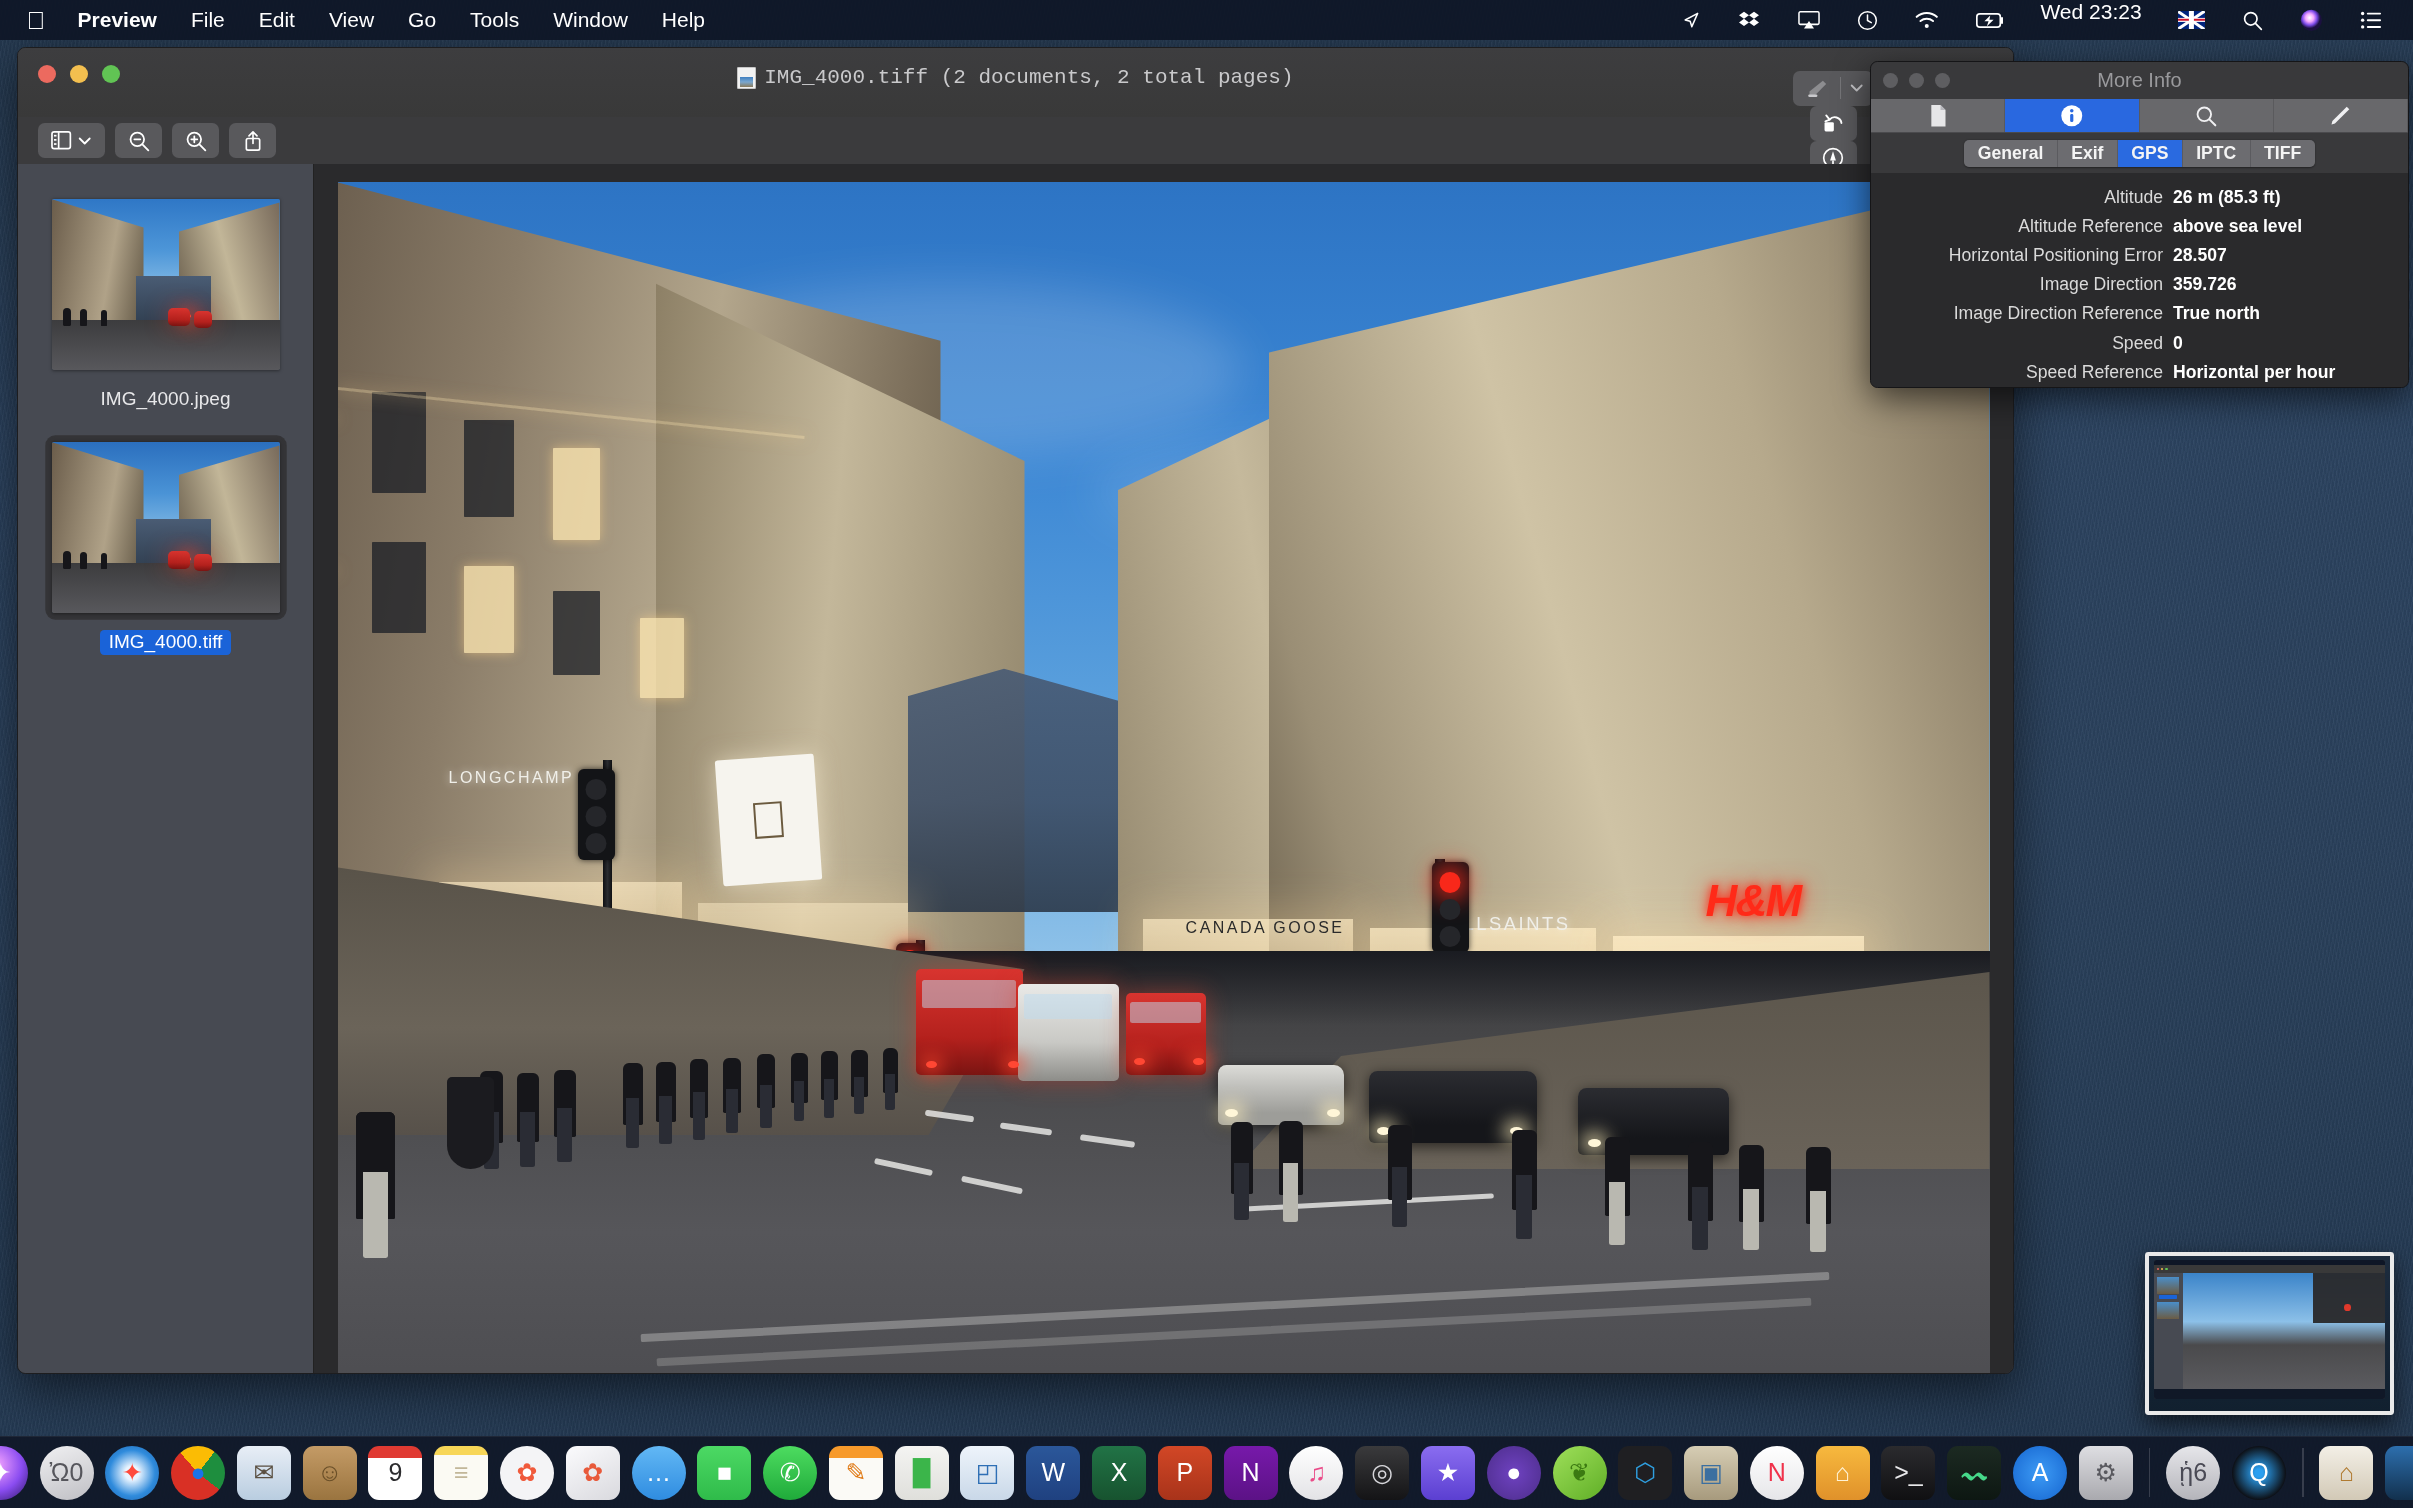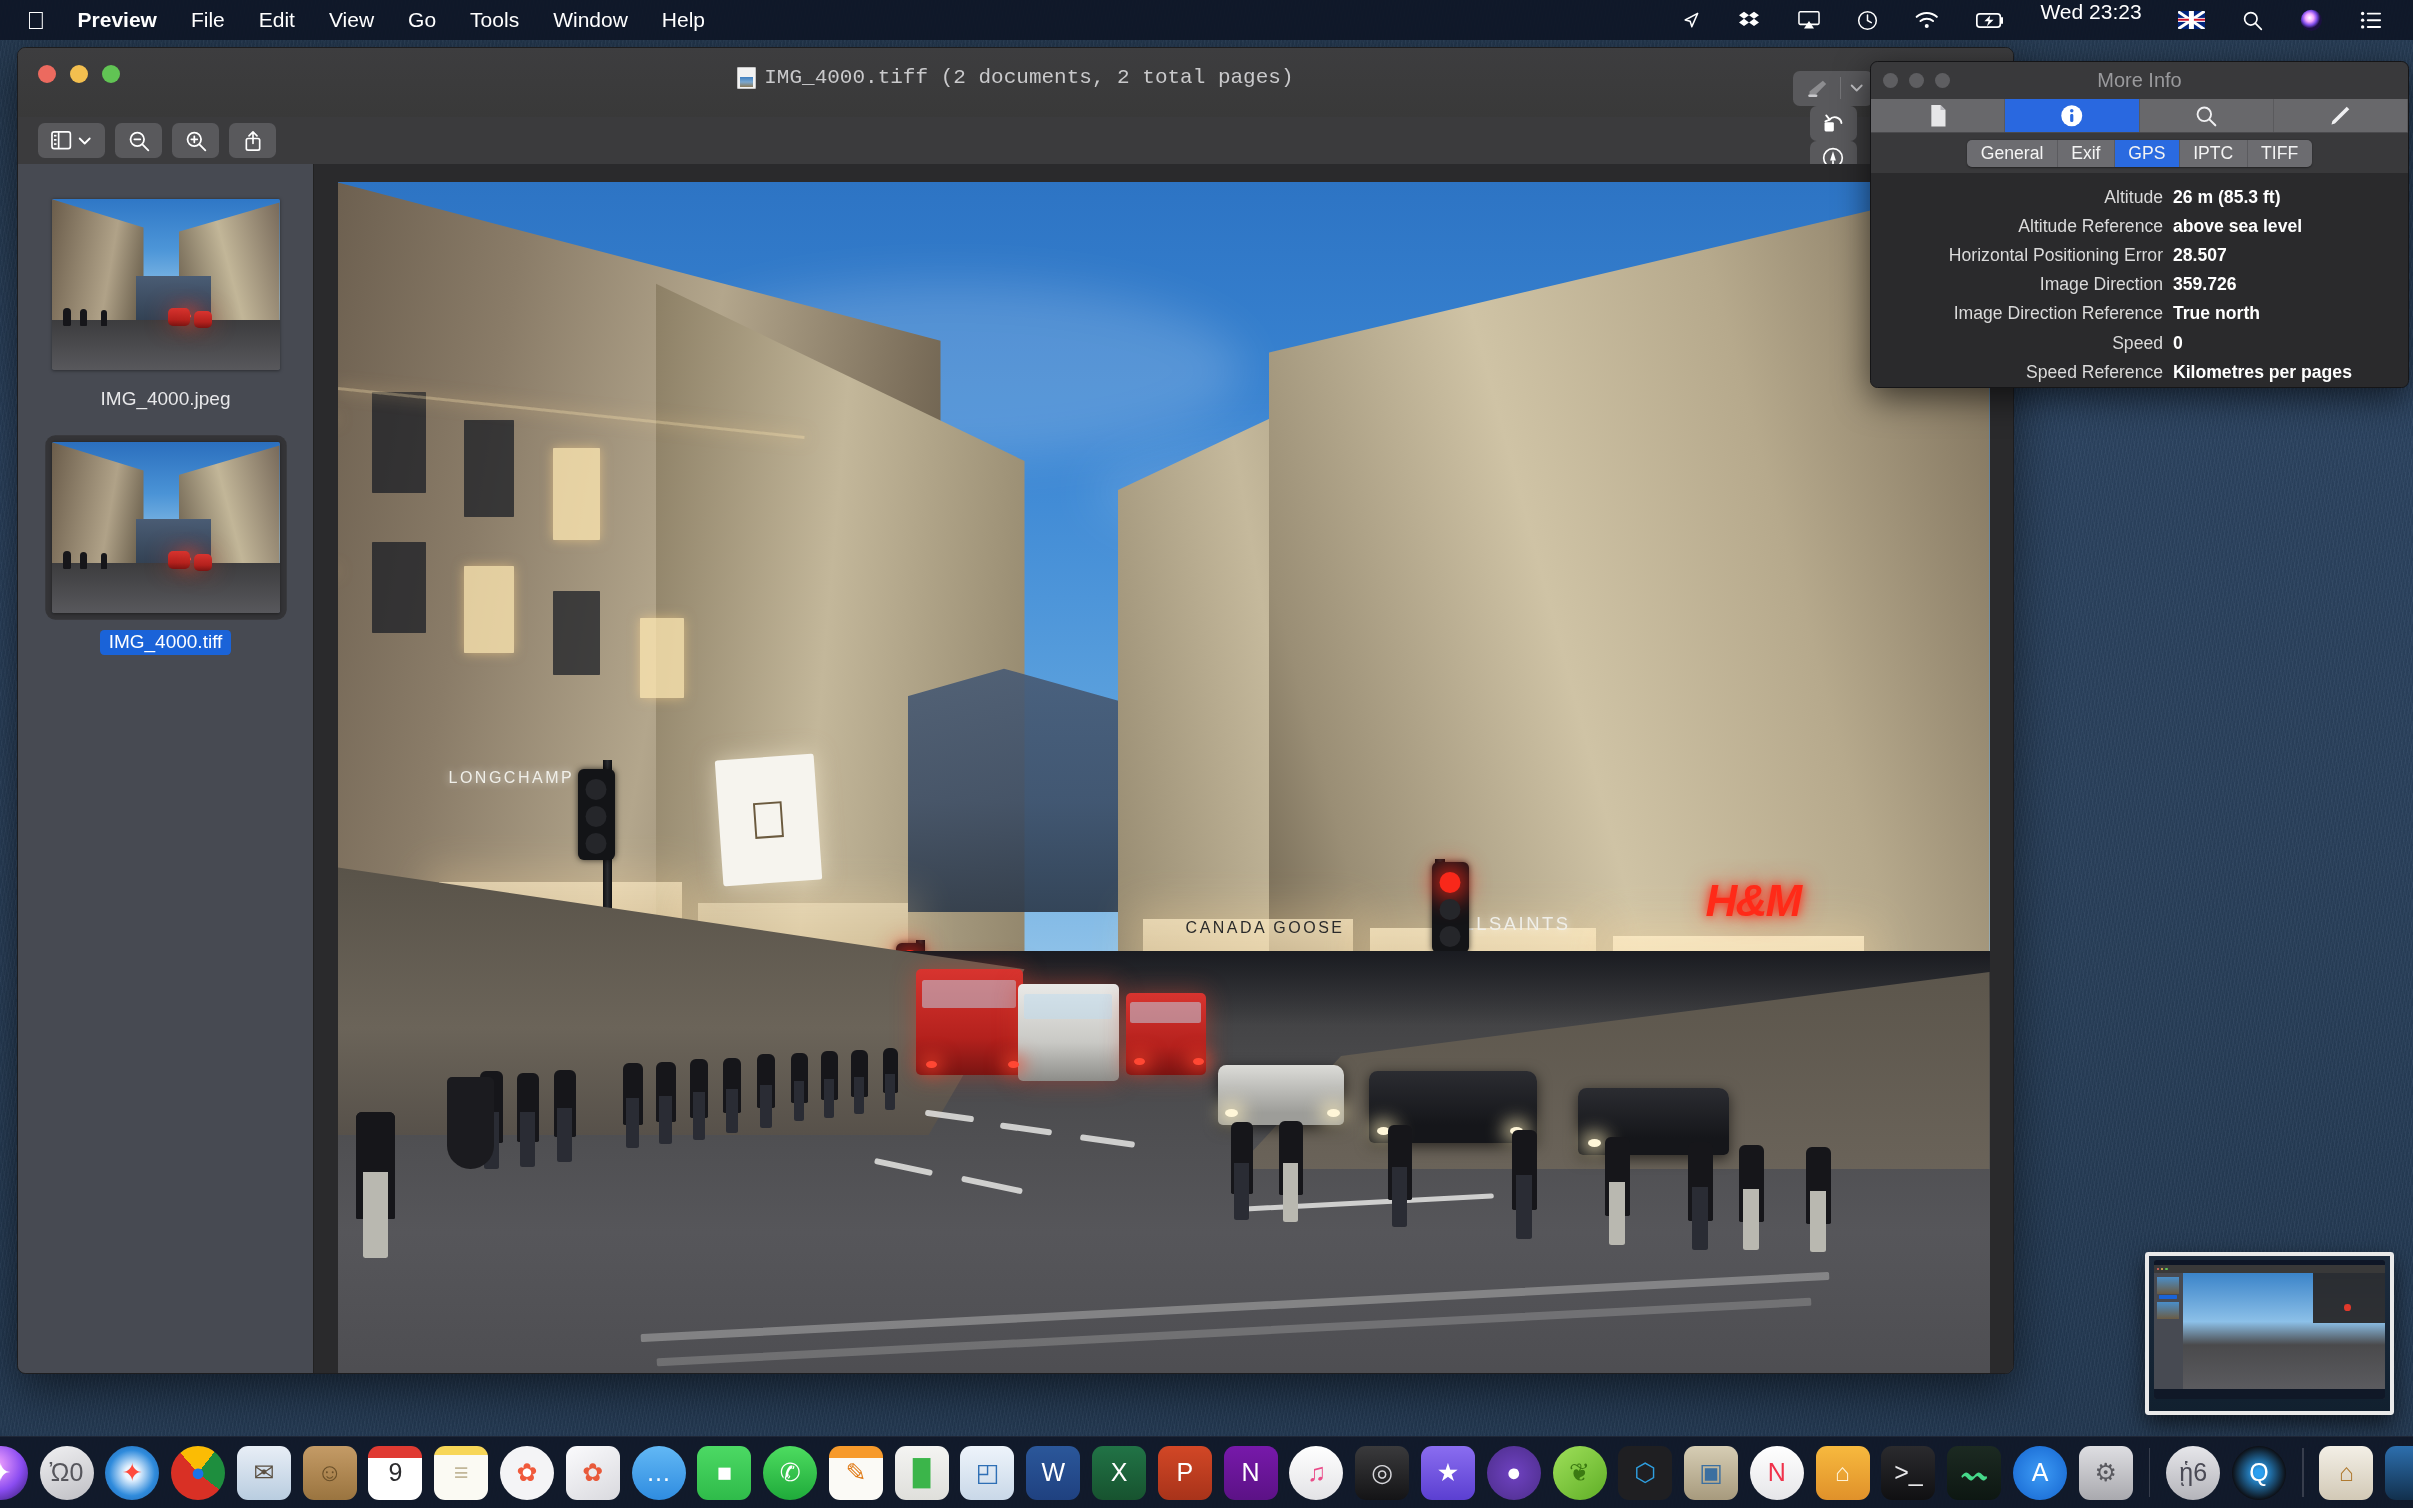--- a/index.html
+++ b/index.html
@@ -306,20 +306,21 @@
     flex: 1; display: flex; align-items: center; justify-content: center;
     color: #f2f2f2; border-right: 0.8px solid #5a5a5d;
   }
   #mi-tabs .tab.active { background: #2968e0; }
   #mi-seg-wrap {
     height: 40px; background: #39393b; display: flex; align-items: center; justify-content: center;
   }
   #mi-seg {
     display: flex; border-radius: 5px; overflow: hidden;
     box-shadow: 0 0.8px 1.7px rgba(0,0,0,0.4);
+    font-weight: bold;
   }
   #mi-seg .sg {
     padding: 0 13.4px; height: 27px; display: flex; align-items: center;
     background: #6c6c70; color: #f4f4f4; font-size: 17.6px; border-right: 0.8px solid #5b5b5f;
   }
   #mi-seg .sg:last-child { border-right: 0; }
   #mi-seg .sg.active { background: #2a6ae0; }
   #mi-body { padding: 11.7px 22px 0 0; background: #2a2a2c; height: 215px; }
   .mi-row { display: flex; margin-bottom: 4.2px; line-height: 25px; }
   .mi-row .k { flex: 0 0 302px; text-align: right; color: #dadada; font-size: 17.6px; padding-right: 10px; }
@@ -766,21 +767,21 @@
     <div class="mi-row">
       <div class="k">Image Direction Reference</div>
       <div class="v">True north</div>
     </div>
     <div class="mi-row">
       <div class="k">Speed</div>
       <div class="v">0</div>
     </div>
     <div class="mi-row">
       <div class="k">Speed Reference</div>
-      <div class="v">Kilometres per pages</div>
+      <div class="v">Horizontal per hour</div>
     </div>
   </div>
 </div>
 
 <div id="shot-thumb">
   <div style="position:absolute;inset:0;background:linear-gradient(180deg,#1d2c3e,#11202f)"></div>
   <div style="position:absolute;left:5px;top:4.2px;right:5px;bottom:11.7px;background:#3b3b3d;border-radius:2.5px;overflow:hidden">
     <div style="height:5px;background:#0e1626"></div>
     <div style="height:7.5px;background:#393939;position:relative">
       <div style="position:absolute;left:2.5px;top:2.5px;width:2.5px;height:2.5px;border-radius:50%;background:#ec6a5f"></div>

